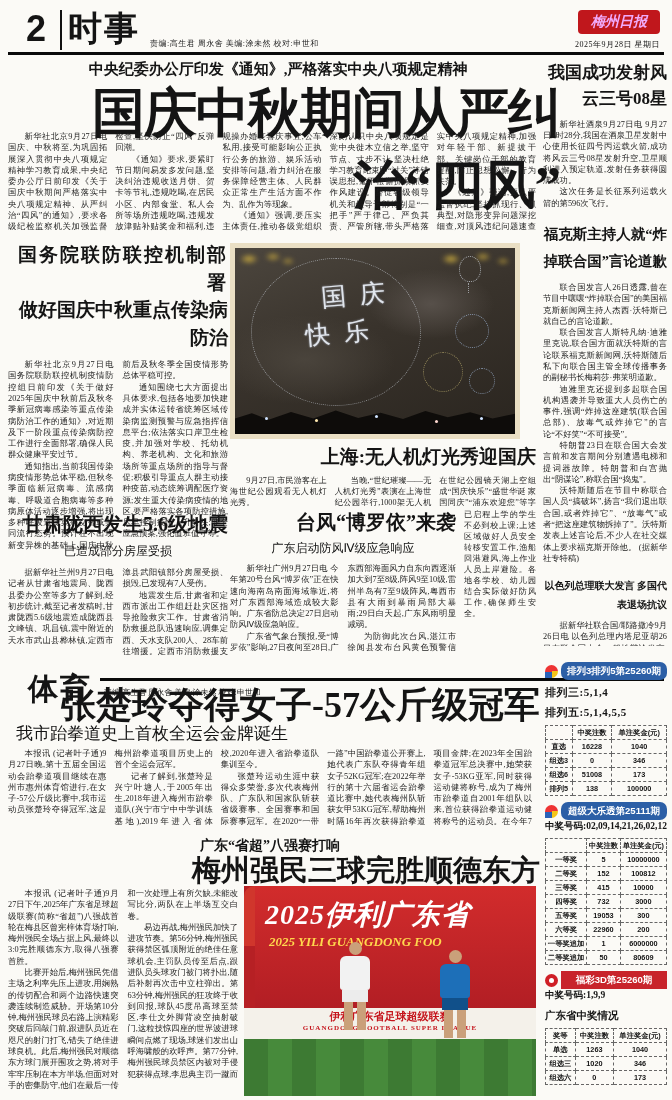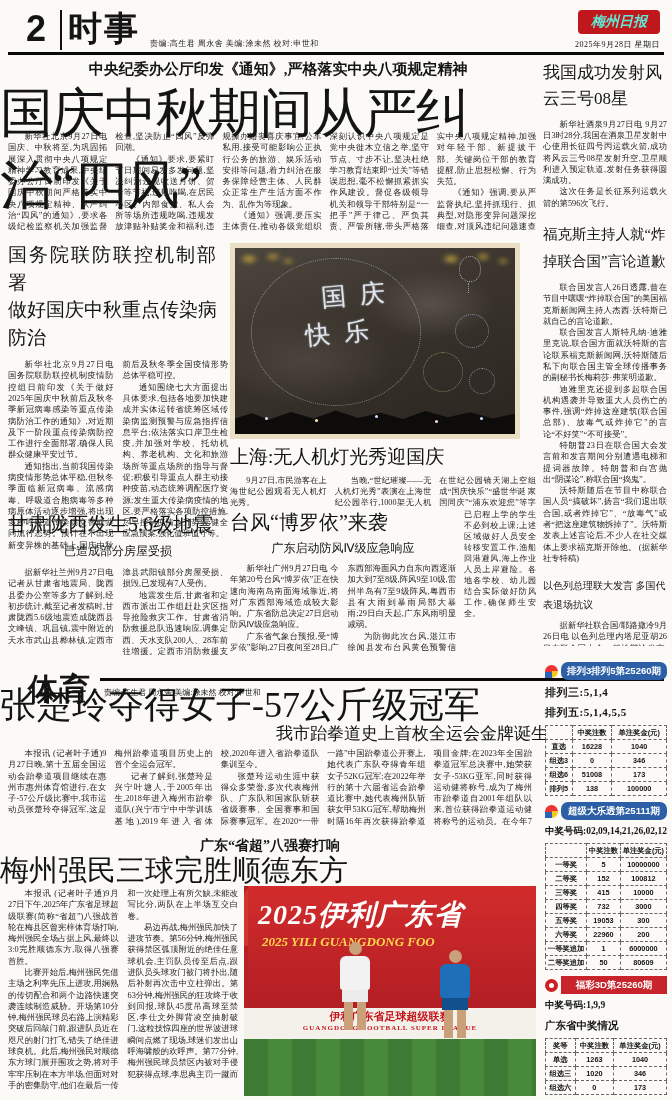--- a/index.html
+++ b/index.html
@@ -6,27 +6,27 @@
   html,body { width:672px; height:1100px; }
   body { background:#e8e8e8; font-family:"Liberation Serif", serif; }
   .page { position:relative; width:672px; height:1100px; background:#fbfaf6; overflow:hidden; color:#141414; }
 
   
   .hdr { position:absolute; left:8px; top:6px; width:656px; height:44px; }
   .pageno { position:absolute; left:18px; top:2px; font-size:36px; font-weight:700; font-family:"Liberation Sans",sans-serif; }
   .hdr-div { position:absolute; left:52px; top:4px; width:2px; height:40px; background:#111; }
   .section-name { position:absolute; left:60px; top:0px; font-size:34px; font-weight:900; letter-spacing:2px; }
   .hdr-credits { position:absolute; left:142px; top:32px; font-size:8px; color:#222; letter-spacing:.5px; }
-  .masthead { position:absolute; right:4px; top:4px; width:82px; height:24px; background:#c0171c; border-radius:4px; color:#5eead4; text-align:center; font-size:14px; font-weight:700; line-height:24px; font-style:italic; }
+  .masthead { position:absolute; right:4px; top:4px; width:82px; height:24px; background:#c0171c; border-radius:4px; color:#f0abfc; text-align:center; font-size:14px; font-weight:700; line-height:24px; font-style:italic; }
   .hdr-date { position:absolute; right:4px; top:33px; font-size:8px; letter-spacing:.5px; }
   .hdr-rule { position:absolute; left:8px; top:52px; width:656px; height:2.5px; background:#0a0a0a; }
 
   
   .kicker { text-align:center; font-weight:700; }
-  .headline { text-align:left; font-weight:400; }
+  .headline { text-align:right; font-weight:700; }
   .smallbody { font-size:8.3px; line-height:1.36; text-align:justify; color:#1d1d1d; overflow:hidden; }
   .smallbody p { text-indent:2em; }
   .cols2 { columns:2; column-gap:9px; }
   .cols3 { columns:3; column-gap:8px; }
   .cols5 { columns:5; column-gap:8px; }
 
   
   .lead-kicker { position:absolute; left:0; top:60px; width:556px; font-size:15px; }
   .lead-headline { position:absolute; left:0; top:78px; width:560px; font-size:53px; letter-spacing:-1px; }
   .lead-body { position:absolute; left:8px; top:131px; width:528px; height:102px; }
@@ -85,29 +85,29 @@
   .ty-left .sub { text-align:center; font-size:12px; margin-top:4px; }
   .ty-body { margin-top:6px; height:92px; }
   .ty-right { width:72px; margin-left:8px; height:135px; font-size:8.1px; }
 
   
   .sport-hdr { position:absolute; left:8px; top:645px; width:656px; height:36px;margin-top:24px; }
   .sport-name { position:absolute; left:20px; top:0; font-size:30px; font-weight:900; letter-spacing:2px; }
   .sport-line { position:absolute; left:92px; right:0; top:9px; height:3px; background:#0a0a0a; }
   .sport-credits { position:absolute; left:96px; top:18px; font-size:8px; }
   .sports-headline { position:absolute; left:0; top:681px; width:540px; font-size:36px; }
-  .sports-sub { position:absolute; left:8px; top:722px; width:540px; text-align:right; font-size:17px; }
+  .sports-sub { position:absolute; left:16px; top:722px; width:540px; text-align:left; font-size:17px; }
   .sports-body { position:absolute; left:8px; top:748px; width:524px; height:86px; }
 
   
   .fb-kicker { position:absolute; left:0; top:837px; width:540px; font-size:14px; }
   .fb-headline { position:absolute; left:0; top:851px; width:540px; font-size:29px; }
   .fb-body { position:absolute; left:8px; top:888px; width:230px; height:206px; }
   .fb-photo { position:absolute; left:244px; top:886px; width:292px; height:210px; overflow:hidden; background:#b62024; }
-  .fb-red { position:absolute; left:4px; top:0; width:100%; height:58%; background:linear-gradient(#d22c2c,#b21e24);padding-left:39px; }
+  .fb-red { position:absolute; left:11px; top:0; width:100%; height:58%; background:linear-gradient(#d22c2c,#b21e24);padding-left:39px; }
   .fb-banner1 { position:absolute; left:10px; top:10px; width:120%; color:#fff; font-size:28px; font-weight:900; font-style:italic; white-space:nowrap; letter-spacing:1px; }
   .fb-banner2 { position:absolute; left:14px; top:48px; width:120%; color:#ffd84d; font-size:13px; font-weight:900; font-style:italic; white-space:nowrap; }
   .fb-white { position:absolute; left:0; top:58%; width:100%; height:15%; background:#f4f1ea; text-align:center; overflow:hidden; }
   .fb-cn { color:#c5151c; font-size:11px; font-weight:900; line-height:1.5; white-space:nowrap; }
   .fb-en { color:#c5151c; font-size:7px; font-weight:700; letter-spacing:1px; white-space:nowrap; }
   .fb-green { position:absolute; left:0; bottom:0; width:100%; height:27%;
               background:repeating-linear-gradient(90deg,#3d7a33 0 24px,#478a3b 24px 48px); }
   .player { position:absolute; }
   .p-head { width:13px; height:13px; border-radius:50%; background:#caa07a; margin:0 auto; }
   .p-shirt { width:30px; height:34px; border-radius:6px 6px 3px 3px; margin-top:1px; }
@@ -120,21 +120,21 @@
   
   .lottery { position:absolute; left:545px; top:656px; width:122px; font-family:"Liberation Sans",sans-serif; }
   .lot-banner { display:flex; align-items:center; margin-top:6px; }
   .lot-ico { width:13px; height:13px; margin-right:3px; flex:none; border-radius:3px; position:relative; }
   .ico-tc { background:conic-gradient(#e33 0 25%, #f5c518 25% 50%, #2a62b8 50% 75%, #e33 75% 100%); border-radius:50% 50% 50% 0; }
   .ico-fc { background:#cf1f26; border-radius:50%; }
   .ico-fc:after { content:""; position:absolute; left:4px; top:4px; width:5px; height:5px; border-radius:50%; background:#fff; }
   .lot-title { flex:1; color:#fff; font-size:9.5px; font-weight:700; text-align:center; padding:2.5px 0; }
   .bl { background:#2c5fa6;border-radius:7px; } .rd { background:#c8242b; }
   .lot-line { font-size:11px; font-weight:700; margin-top:5px; font-family:"Liberation Serif",serif; letter-spacing:.5px; }
-  .lot-nums { font-size:9.5px; font-weight:700; margin-top:5px; font-family:"Liberation Serif",serif; }
+  .lot-nums { font-size:9.5px; font-weight:700; font-family:"Liberation Serif",serif; }
   .lot-region { font-size:10.5px; font-weight:700; margin-top:7px; font-family:"Liberation Serif",serif; }
   table.lot { width:100%; border-collapse:collapse; margin-top:5px; font-size:7.3px; }
   table.lot th, table.lot td { border:1px dashed #666; text-align:center; padding:1.5px 1px; font-weight:700; }
   table.lot th { font-weight:700; }
 </style>
 </head>
 <body>
 
 <div class="page">
 

